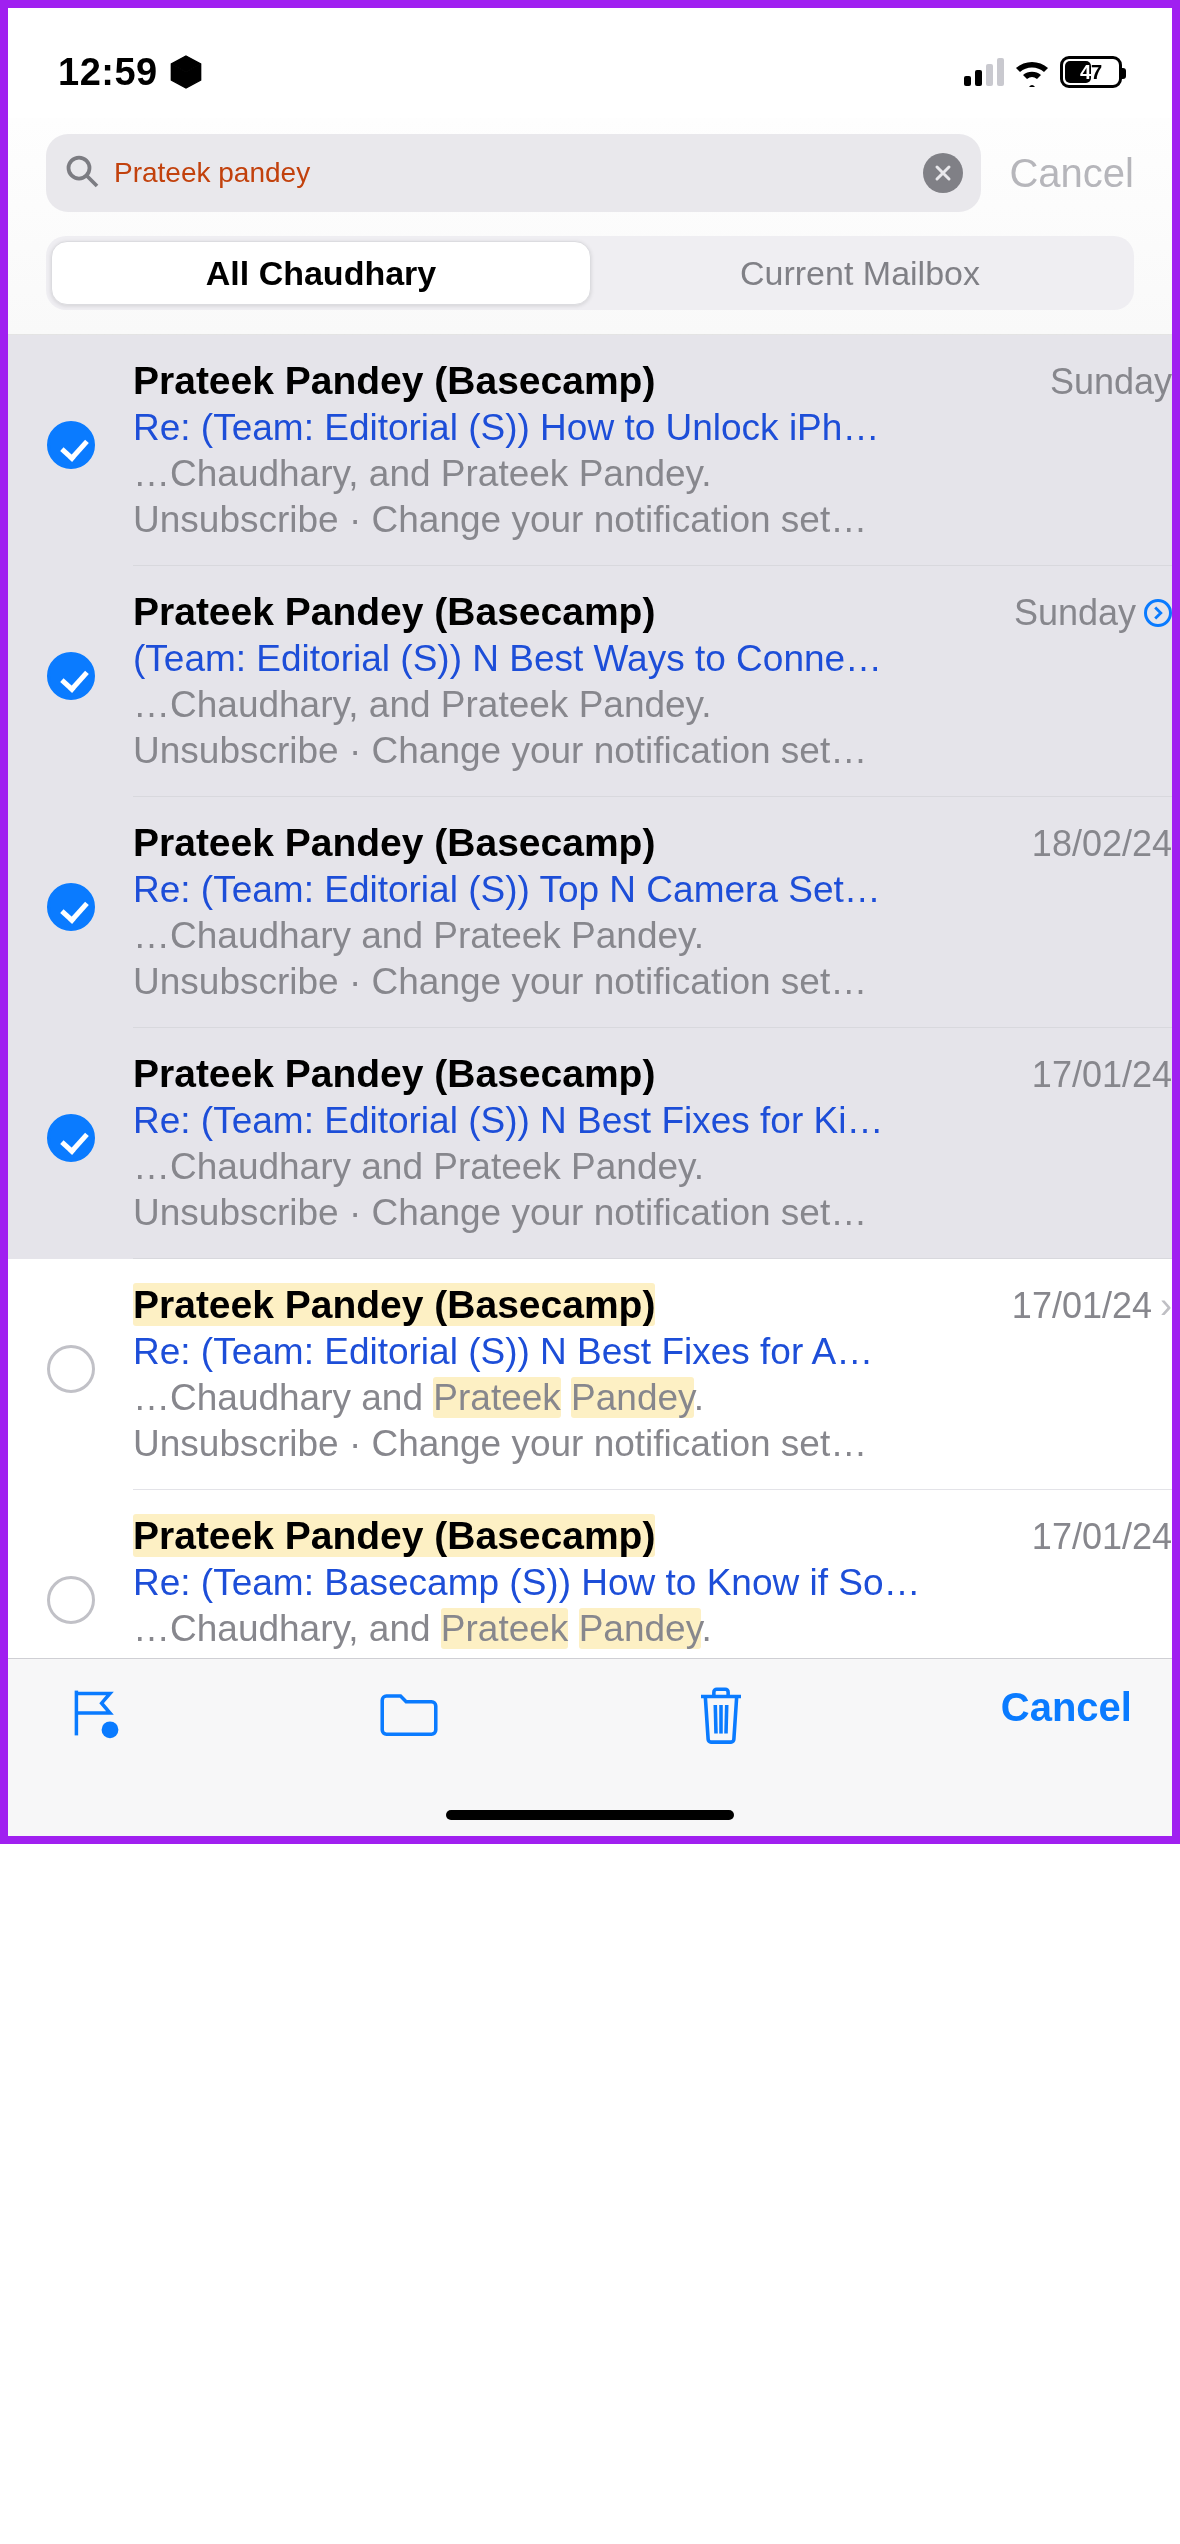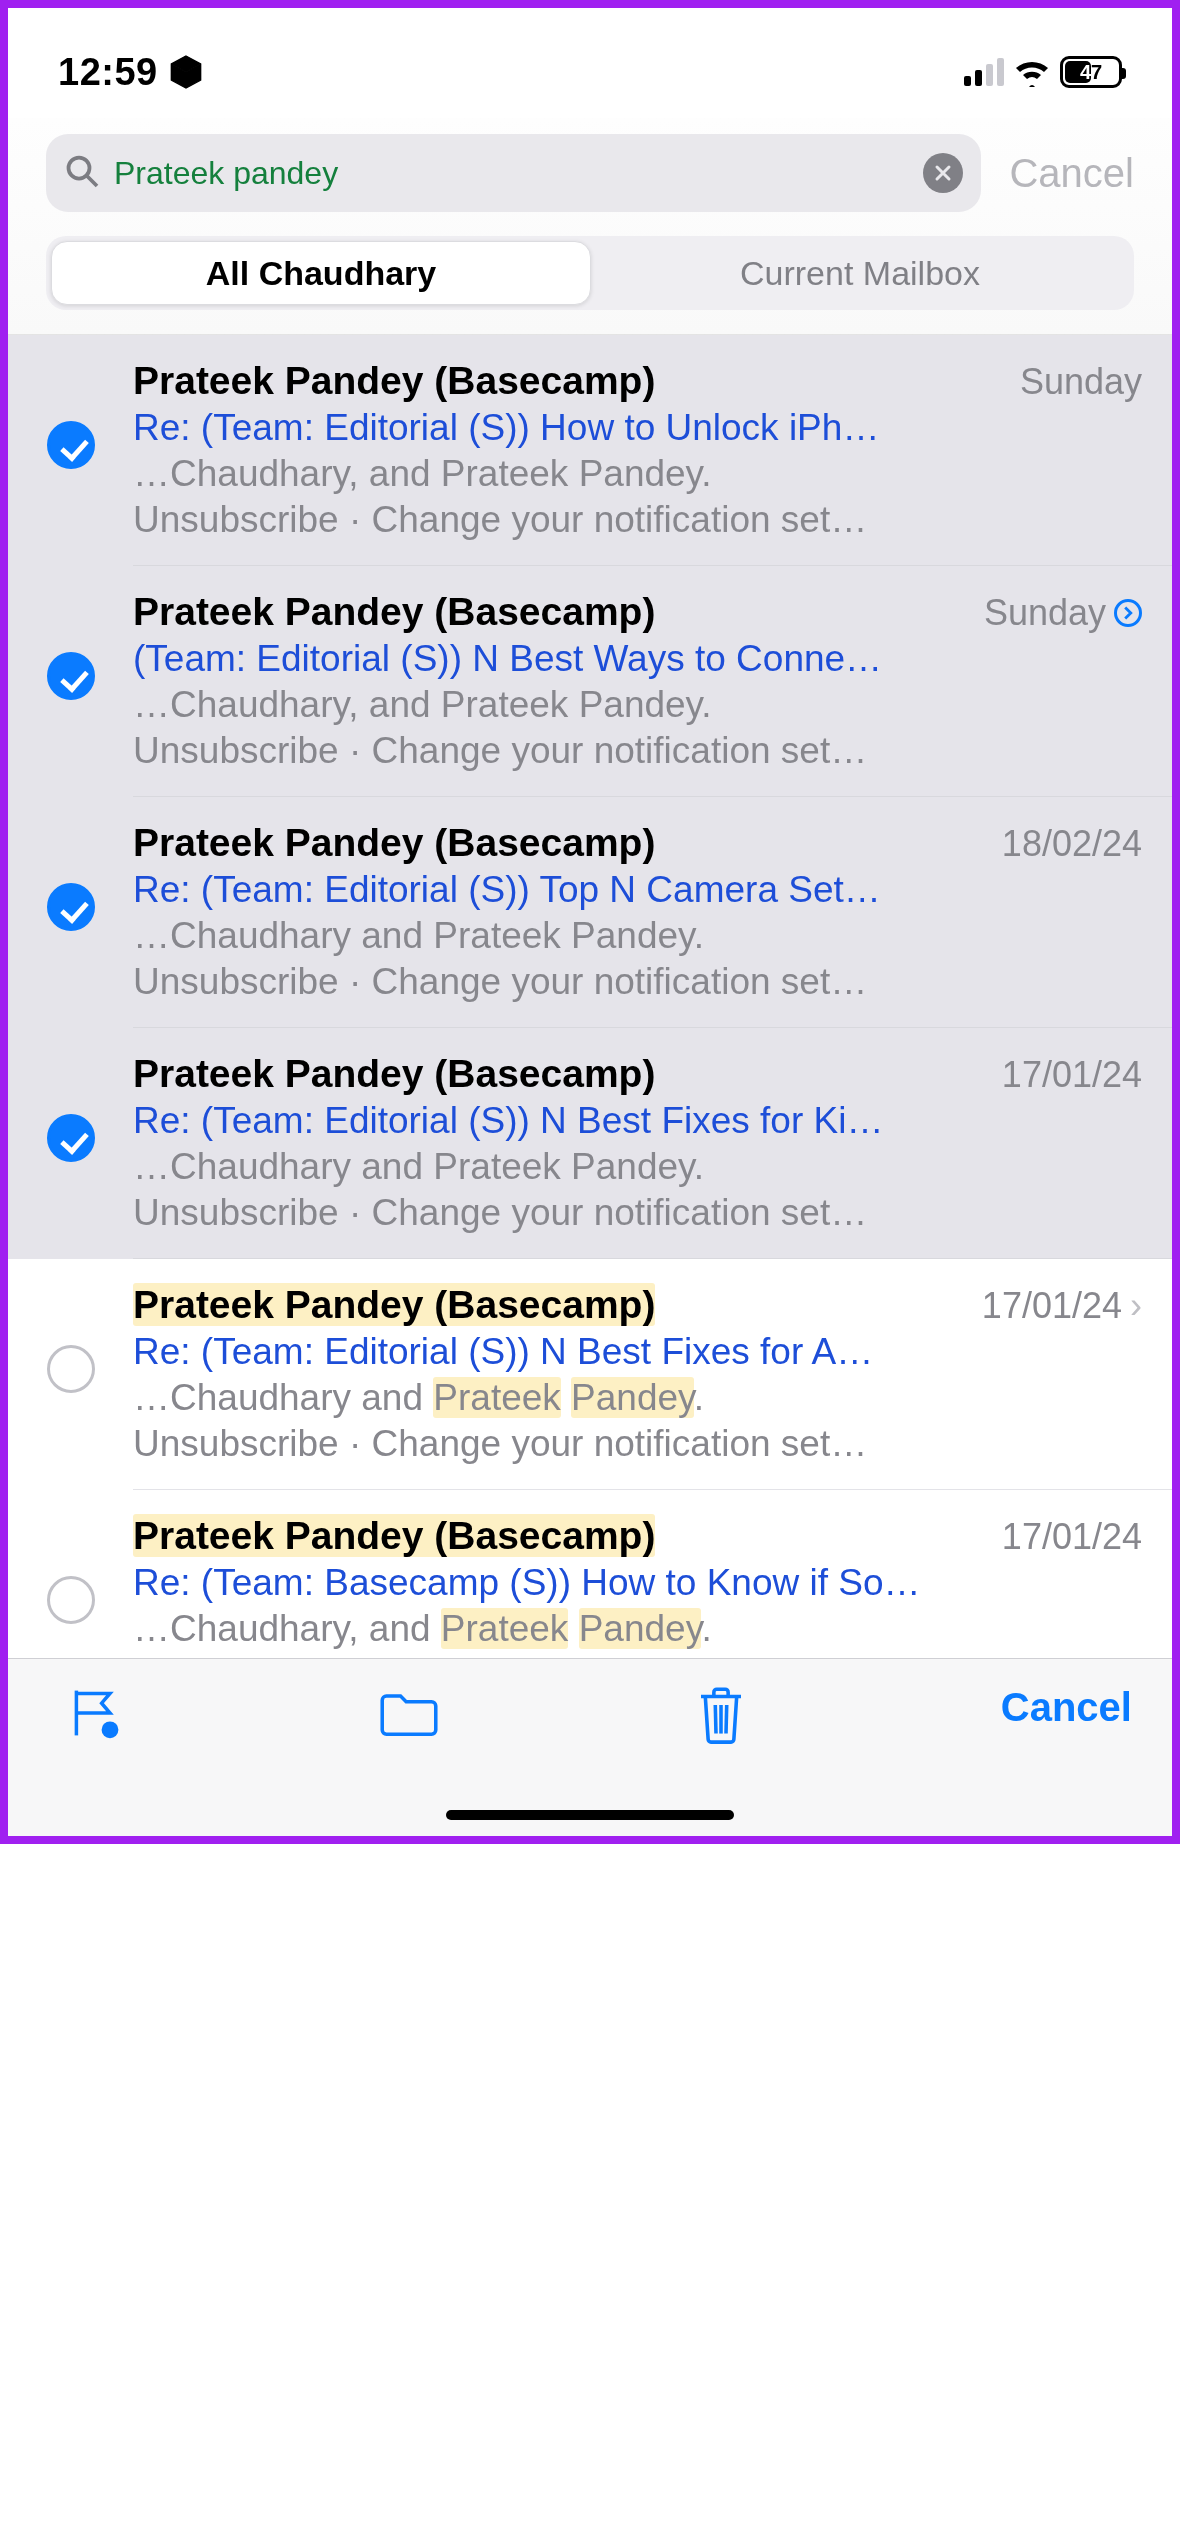--- a/index.html
+++ b/index.html
@@ -102,22 +102,22 @@
     border-radius: 22px;
     display:flex;
     align-items:center;
     padding: 0 18px;
     gap: 14px;
   }
   .search-field input {
     flex:1;
     border:none;
     background:transparent;
-    font-size: 32px;
-    color: #15803d;
+    font-size: 28px;
+    color: #c2410c;
     outline:none;
   }
   .search-mag { color:#7c7c82; }
   .search-clear {
     width:40px;height:40px;
     border-radius:50%;
     background:#808086;
     display:flex;align-items:center;justify-content:center;
     color:#e9e8ec;
   }
@@ -182,21 +182,20 @@
     content:"";
     position:absolute;
     left:12px;top:15px;
     width:20px;height:11px;
     border-left:5px solid #fff;
     border-bottom:5px solid #fff;
     transform: rotate(-48deg);
   }
   .content-col {
     flex:1;
-    padding-right: 30px;
     padding-bottom: 24px;
     border-bottom: 1px solid #d8d8dd;
   }
   .email-row.row-white .content-col { border-bottom-color:#e3e3e8; }
   .row-top {
     display:flex;
     align-items:baseline;
     justify-content:space-between;
     gap:16px;
   }

